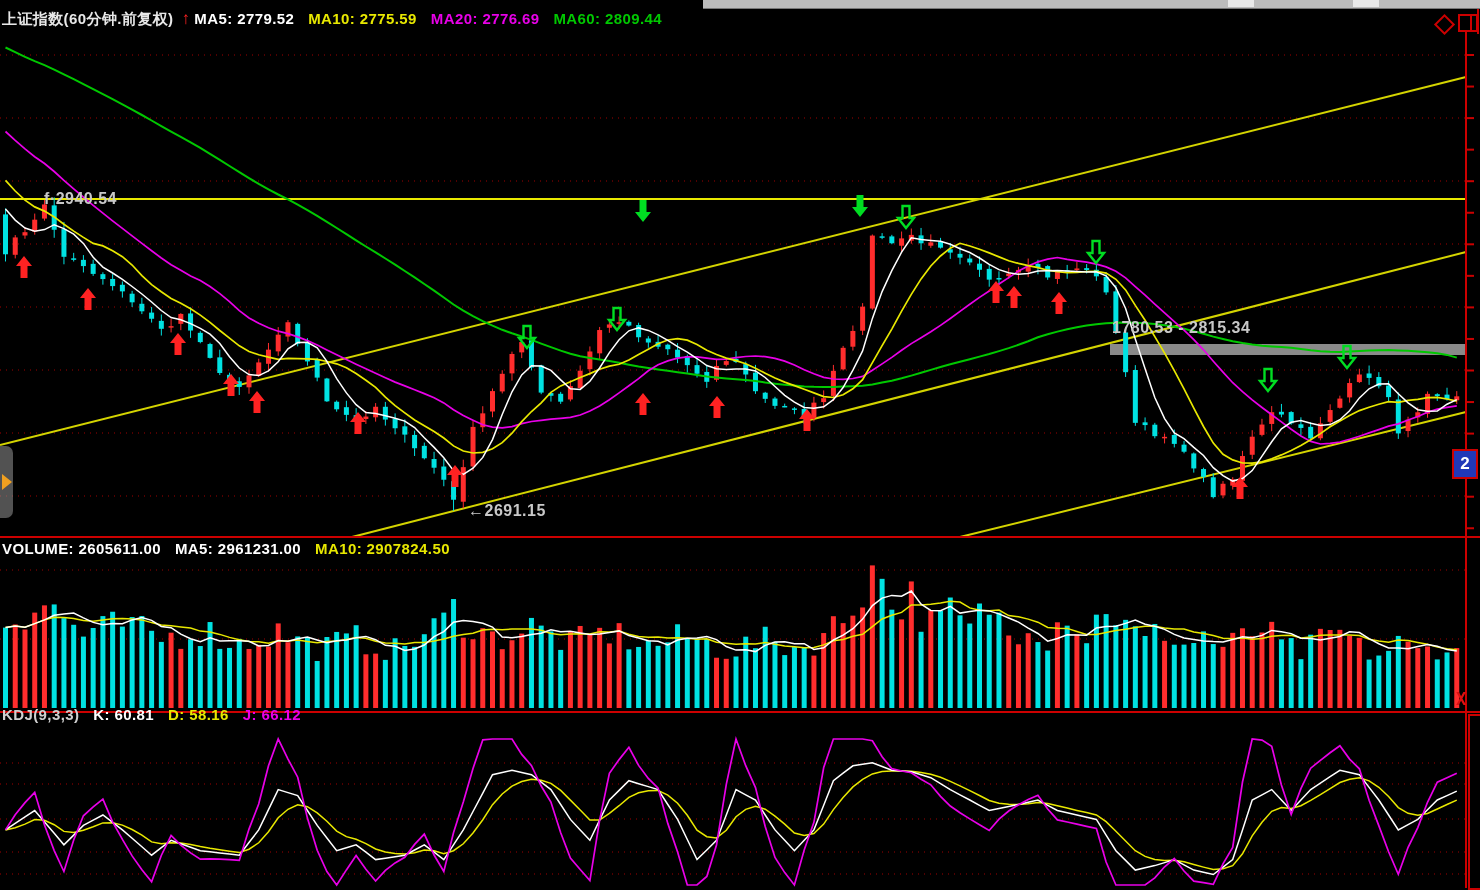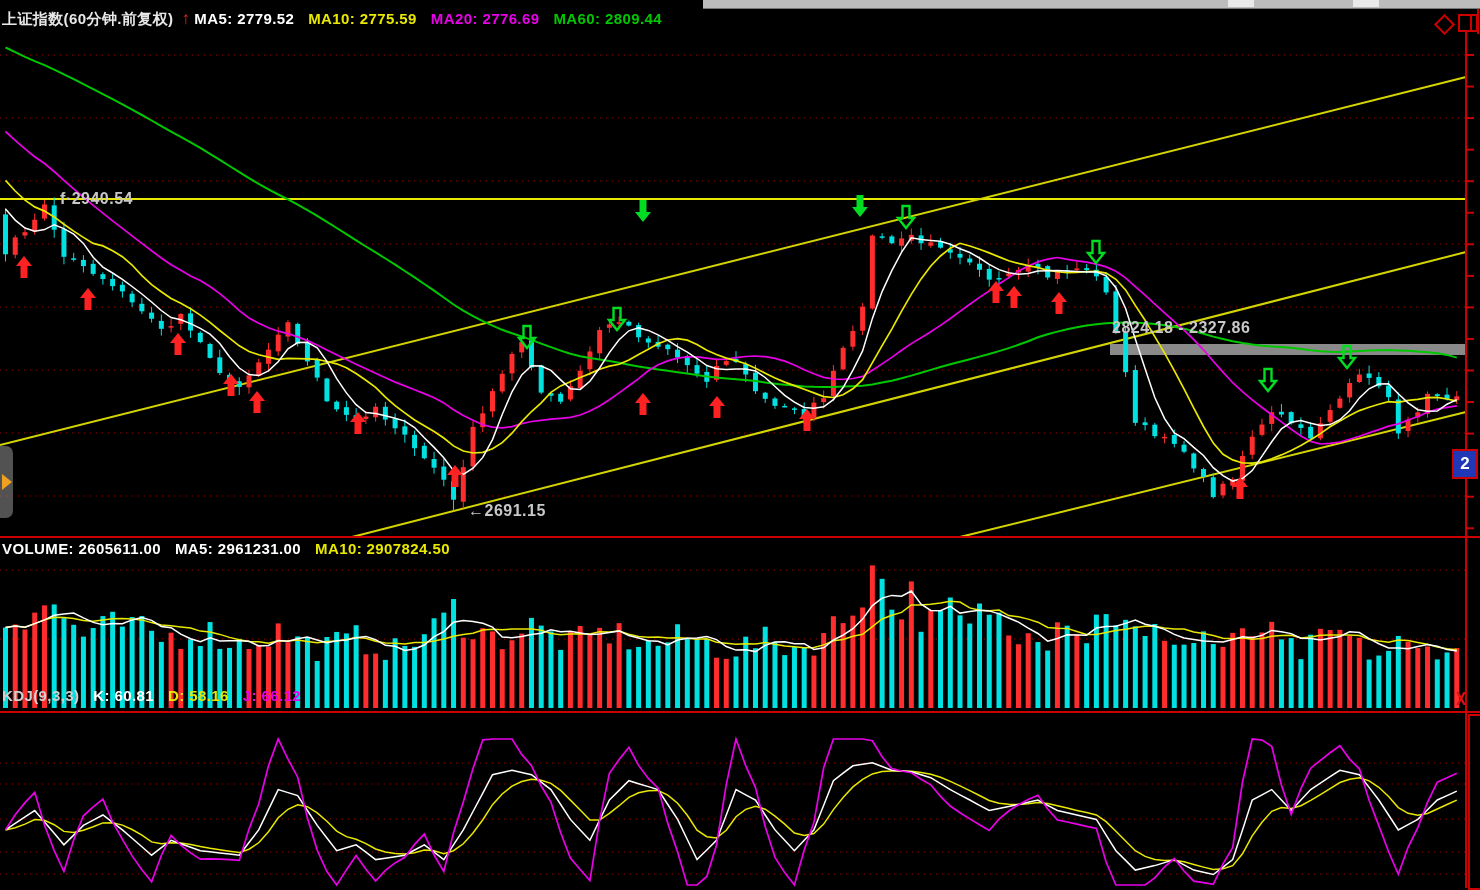--- a/index.html
+++ b/index.html
@@ -4,26 +4,26 @@
 <style>
   html,body{margin:0;padding:0;background:#000;}
   #stage{position:relative;width:1480px;height:890px;background:#000;overflow:hidden;
          font-family:"Liberation Sans", sans-serif;}
   #chart-svg{position:absolute;left:0;top:0;}
   .hdr{position:absolute;left:2px;white-space:nowrap;font-size:15px;font-weight:700;
        letter-spacing:.4px;z-index:5;}
   .hdr .hitem{margin-right:14px;}
   #main-hdr{top:9px;text-align:right;}
   #vol-hdr{top:540px;text-decoration:underline;}
-  #kdj-hdr{top:687px;}
+  #kdj-hdr{top:706px;}
   .title{color:#e8e8e8;margin-right:8px;}
   .trend-arrow{color:#ff2222;font-weight:700;font-size:17px;margin-right:4px;}
   .flabel{position:absolute;color:#c8c8c8;font-size:16px;font-weight:700;
           letter-spacing:.5px;z-index:4;white-space:nowrap;}
-  #lbl-alert{left:60px;top:190px;}
+  #lbl-alert{left:44px;top:190px;}
   #lbl-low{left:440px;top:502px;margin-left:28px;}
   #lbl-range{left:1112px;top:319px;}
   .top-strip{position:absolute;left:703px;top:0;width:777px;height:8px;
              background:#bcbcbc;border-bottom:1px solid #777;z-index:6;}
   .top-strip .notch{position:absolute;top:0;height:7px;width:26px;background:#e9e9e9;}
   .icon-diamond{position:absolute;left:1437px;top:17px;width:11px;height:11px;
                 border:2px solid #cc0000;transform:rotate(45deg);z-index:6;}
   .icon-split{position:absolute;left:1458px;top:14px;width:16px;height:14px;
               border:2px solid #cc0000;z-index:6;}
   .icon-split .bar{position:absolute;left:60%;top:0;width:2px;height:100%;background:#cc0000;}
@@ -584,21 +584,21 @@
   </div>
 
   <div id="kdj-hdr" class="hdr">
     <span id="kdj-hdr-items"><span class="hitem" style="color: rgb(208, 208, 208);">KDJ(9,3,3)</span><span class="hitem" style="color: rgb(255, 255, 255);">K: 60.81</span><span class="hitem" style="color: rgb(232, 232, 0);">D: 58.16</span><span class="hitem" style="color: rgb(232, 0, 232);">J: 66.12</span></span>
   </div>
 
   <div id="lbl-alert" class="flabel"><span>f·</span><span>2940.54</span></div>
 
   <div id="lbl-low" class="flabel"><span>←</span><span>2691.15</span></div>
 
-  <div id="lbl-range" class="flabel">2824.18 - 2327.86</div>
+  <div id="lbl-range" class="flabel">1780.53 - 2815.34</div>
 
   <div class="icon-diamond"></div>
   <div class="icon-split">
       <div class="bar"></div>
     </div>
   <div class="corner-line"></div>
 
   <div class="side-tab">
       <div class="tri"></div>
     </div>

